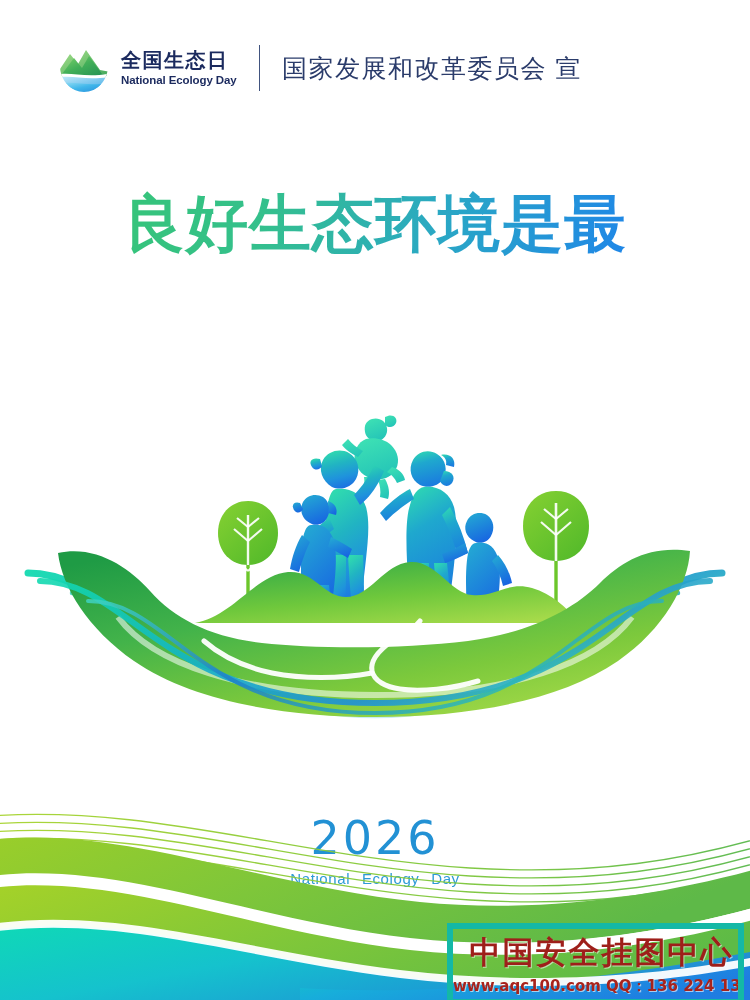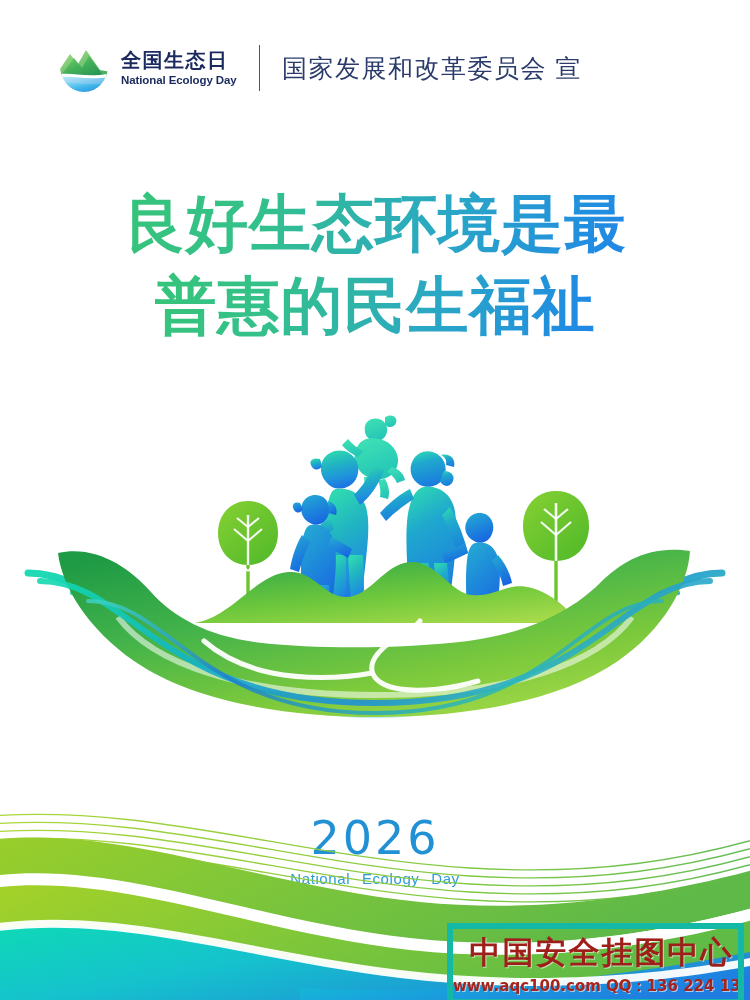--- a/index.html
+++ b/index.html
@@ -235,23 +235,20 @@
     </div>
 
     <div class="header-divider"></div>
 
     <div class="header-org">国家发展和改革委员会 宣</div>
   </div>
 
   <div class="title-wrap">
     <div class="title-line line1">
       <span class="ch">良好生态环境是最</span>
-    </div>
-    <div class="title-line line2">
-      <span class="ch">普惠的民生福祉</span>
     </div>
   </div>
 
   <div class="illustration">
     <svg width="750" height="340" viewBox="0 0 750 340">
       <defs>
         <linearGradient id="leafGrad" x1="0.15" y1="0" x2="0.85" y2="1">
           <stop offset="0%" stop-color="#1f9b45"></stop>
           <stop offset="35%" stop-color="#43b34a"></stop>
           <stop offset="70%" stop-color="#7cc93c"></stop>

